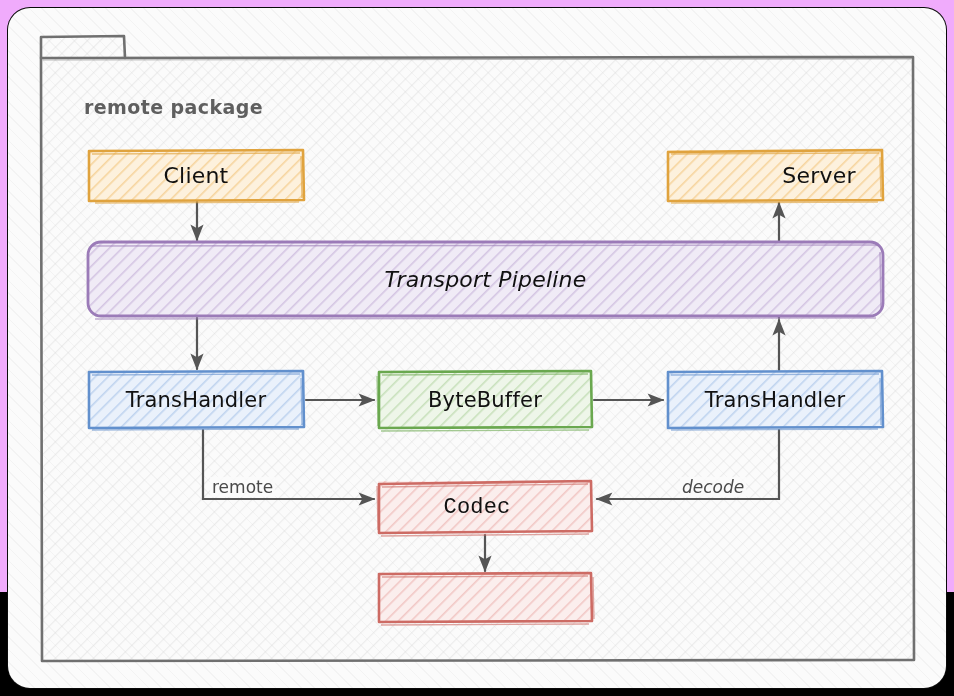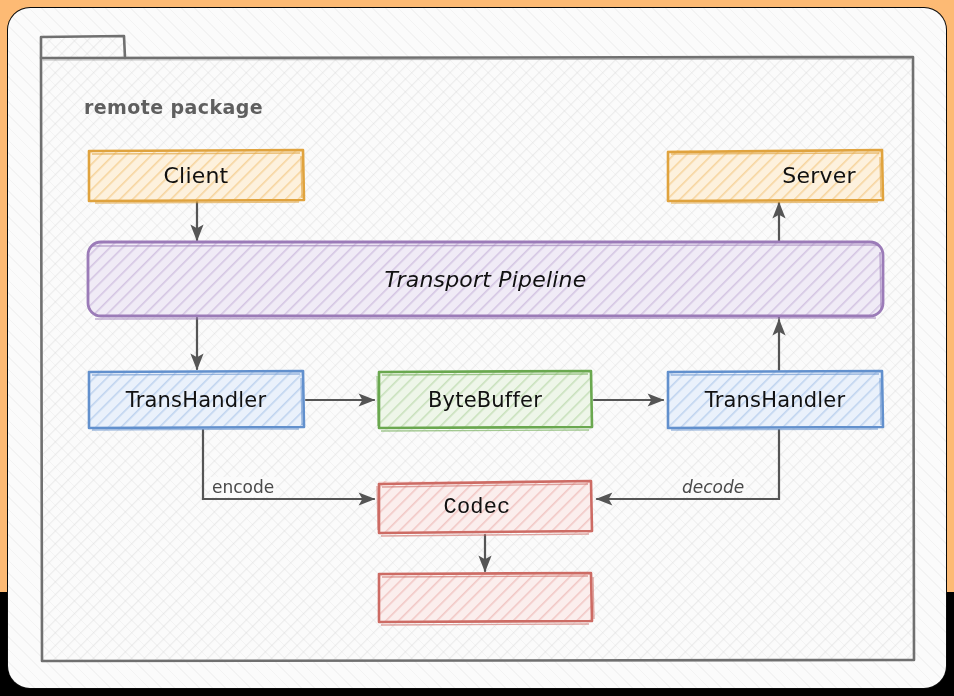--- a/index.html
+++ b/index.html
@@ -5,21 +5,21 @@
   html, body {
     margin: 0; padding: 0;
     width: 954px; height: 696px;
     background: #000000;
     font-family: "DejaVu Sans", sans-serif;
     overflow: hidden;
   }
   #stage {
     position: relative;
     width: 954px; height: 592px;
-    background: #fdba74;
+    background: #f0abfc;
   }
   
   #bezel {
     position: absolute;
     left: 8px; top: 8px;
     width: 938px; height: 680px;
     border-radius: 22px;
     background: #fbfbfb;
     box-shadow: 0 0 0 1px #0a0a0a;
     overflow: hidden;
@@ -203,16 +203,16 @@
 
   <div class="nodelabel nl-21" style="left:88px; top:371px; width:216px; height:57px;">TransHandler</div>
 
   <div class="nodelabel nl-21" style="left:378px; top:371px; width:214px; height:57px;">ByteBuffer</div>
 
   <div class="nodelabel nl-21" style="left:667px; top:371px; width:216px; height:57px;">TransHandler</div>
 
   <div class="nodelabel nl-22" style="left:370px; top:481px; width:214px; height:52px;font-family:Liberation Mono, monospace;">Codec</div>
 
 
-  <div class="edgelabel" style="left:210px; top:477px;">encode</div>
+  <div class="edgelabel" style="left:210px; top:477px;">remote</div>
 
   <div class="edgelabel" style="left:680px; top:477px;font-style:italic;">decode</div>
 </div>
 
 </body></html>

